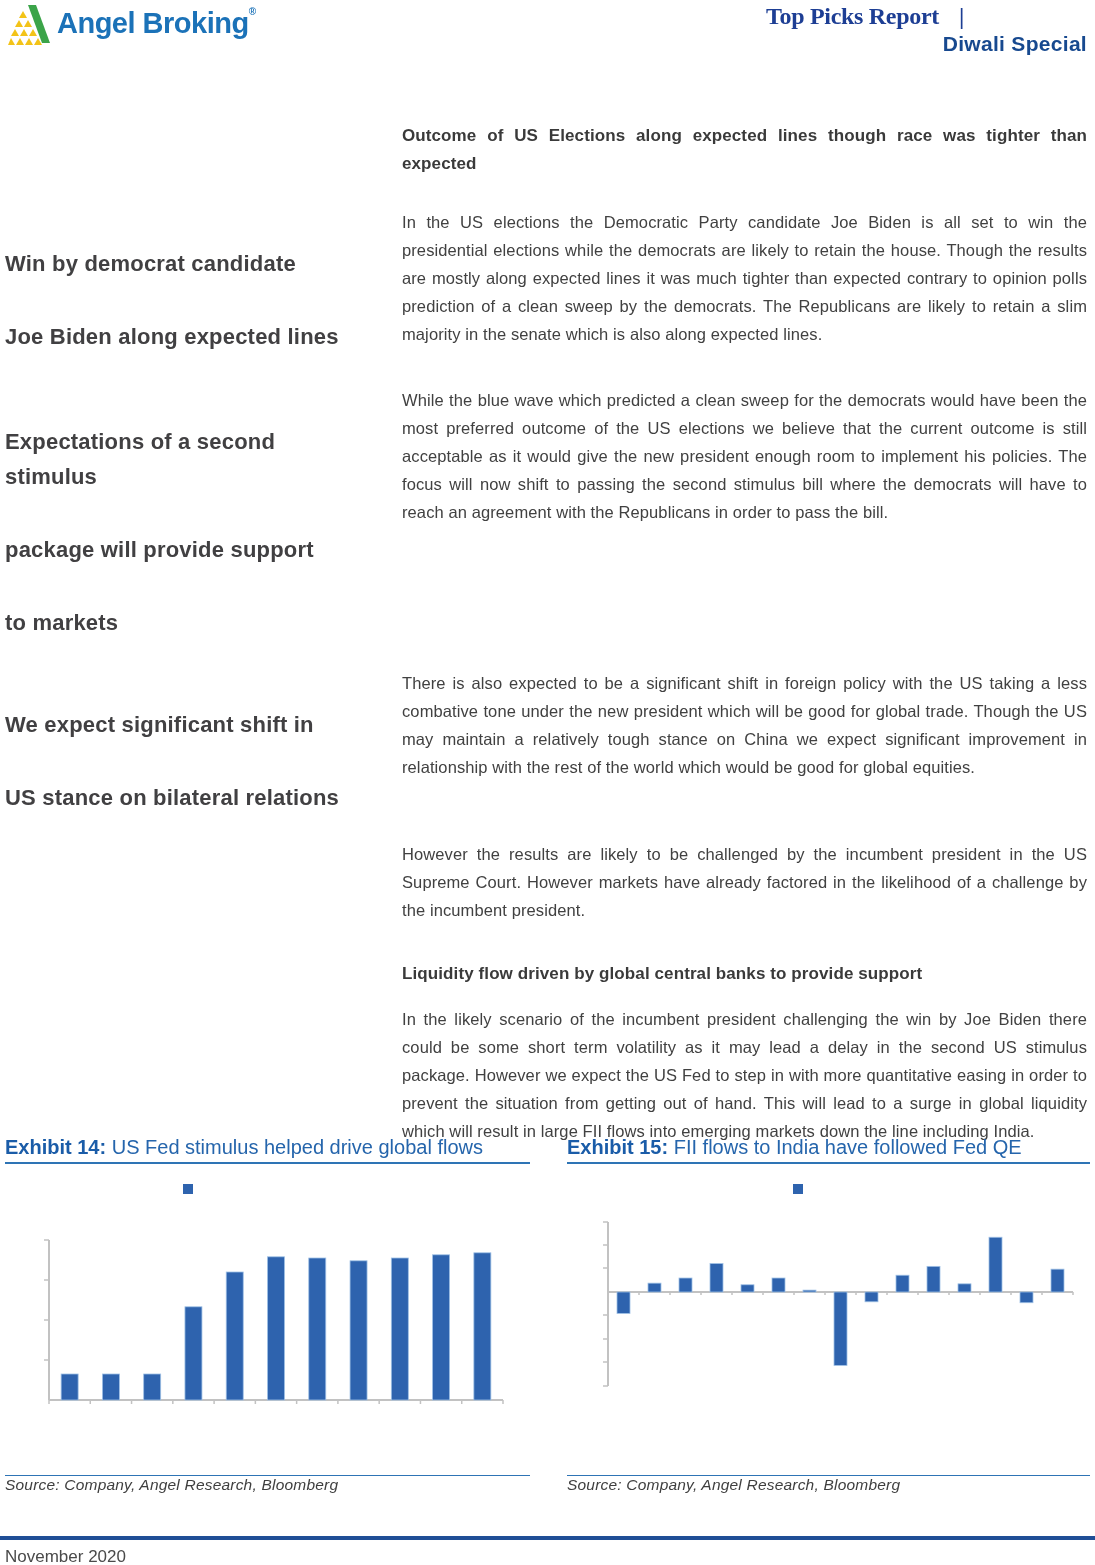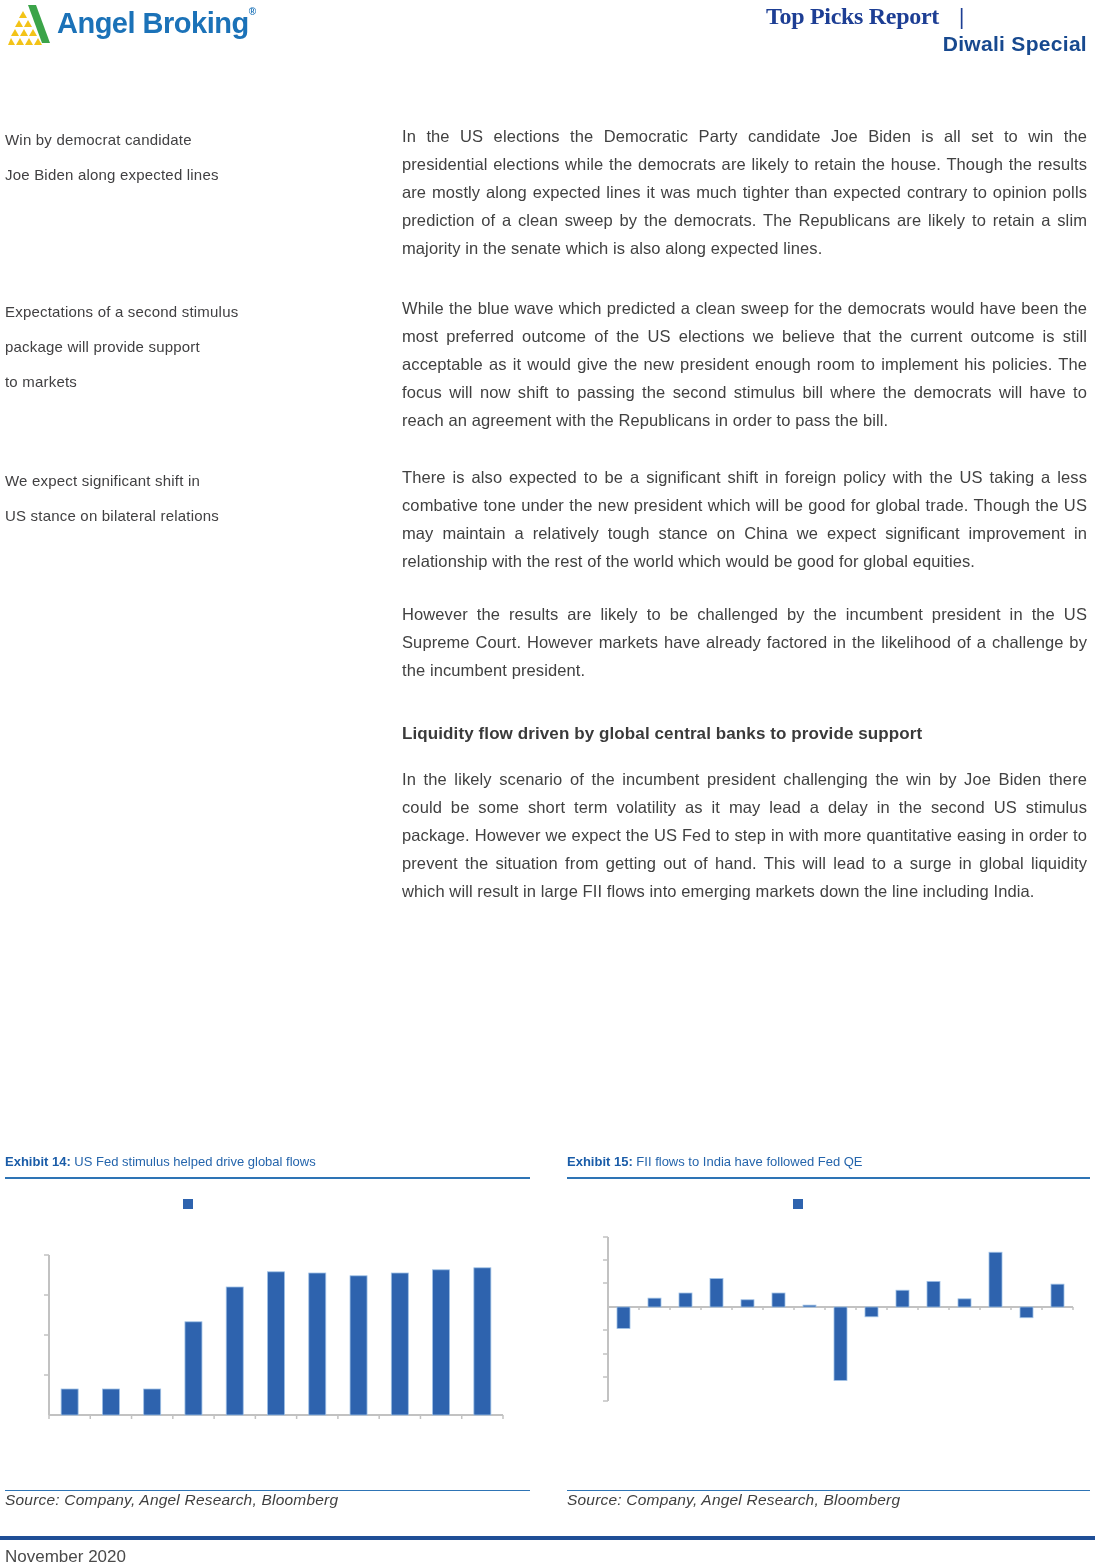--- a/index.html
+++ b/index.html
@@ -28,42 +28,42 @@
   .report-subtitle {
     position:absolute; top:32px; right:8px;
     font-size:21px; font-weight:bold; color:#17498F; letter-spacing:0.3px;
   }
 
   
   .content { position:absolute; top:122px; left:5px; width:1082px; }
   .row { display:flex; align-items:flex-start; }
   .note { width:397px; flex:none; padding-right:40px; }
   .note .note-line {
-    display:block; font-size:15px; font-weight:normal; color:#414042;
-    line-height:35px; letter-spacing:0.2px;
+    display:block; font-size:22px; font-weight:bold; color:#414042;
+    line-height:35px; letter-spacing:0.2px;margin-top:38px;
   }
   .bodycol { flex:1; }
   .bodycol p, .bodycol h2, .bodycol h3 {
     font-size:16.5px; line-height:28px; color:#414141;
     text-align:justify; letter-spacing:0.1px;
   }
   .bodycol h2, .bodycol h3 { font-size:17px; font-weight:bold; color:#3A3A3A; }
   .r-head1 { margin-bottom:30px; }
   .r-p1 { margin-bottom:32px; }
   .r-p2 { margin-bottom:29px; }
   .r-p3 { margin-bottom:25px; }
   .r-p4 { margin-bottom:36px; }
   .r-head2 { margin-bottom:17px; }
 
   
   .exhibits { position:absolute; top:1136px; left:5px; width:1085px; display:flex; }
   .exhibit { width:525px; flex:none; }
   .exhibit + .exhibit { margin-left:37px; width:523px; }
   .exhibit-title {
-    font-size:13px; color:#2565AC; line-height:22px; white-space:nowrap;margin-top:15px;
+    font-size:20px; color:#2565AC; line-height:22px; white-space:nowrap;
   }
   .exhibit-title .lbl { font-weight:bold; color:#1A5CA8; }
   .exhibit-rule { margin-top:4px; border-top:2px solid #2E74B5; }
   .exhibit svg { display:block; }
   .source-block { border-top:1.5px solid #2E74B5; }
   .source-text { font-size:15.5px; font-style:italic; color:#3F3F3F; letter-spacing:0.2px; text-align:left; }
 
   
   .footer { position:absolute; top:1536px; left:0; width:1095px; }
   .footer-rule { border-top:4px solid #1F4E96; }
@@ -97,20 +97,26 @@
       <span class="logo-reg">®</span>
     </div>
     <div class="report-title">
       <span>Top Picks Report</span><span class="sep">|</span>
     </div>
     <div class="report-subtitle">Diwali Special</div>
   </header>
 
   <main class="content">
 
+    <section class="row r-head1">
+      <div class="note"></div>
+      <div class="bodycol">
+          <h2>Outcome of US Elections along expected lines though race was tighter than expected</h2>
+        </div>
+    </section>
 
     <section class="row r-p1">
       <div class="note">
         <span class="note-line">Win by democrat candidate</span>
         <span class="note-line">Joe Biden along expected lines</span>
       </div>
       <div class="bodycol">
           <p>In the US elections the Democratic Party candidate Joe Biden is all set to win the presidential elections while the democrats are likely to retain the house. Though the results are mostly along expected lines it was much tighter than expected contrary to opinion polls prediction of a clean sweep by the democrats. The Republicans are likely to retain a slim majority in the senate which is also along expected lines.</p>
         </div>
     </section>

